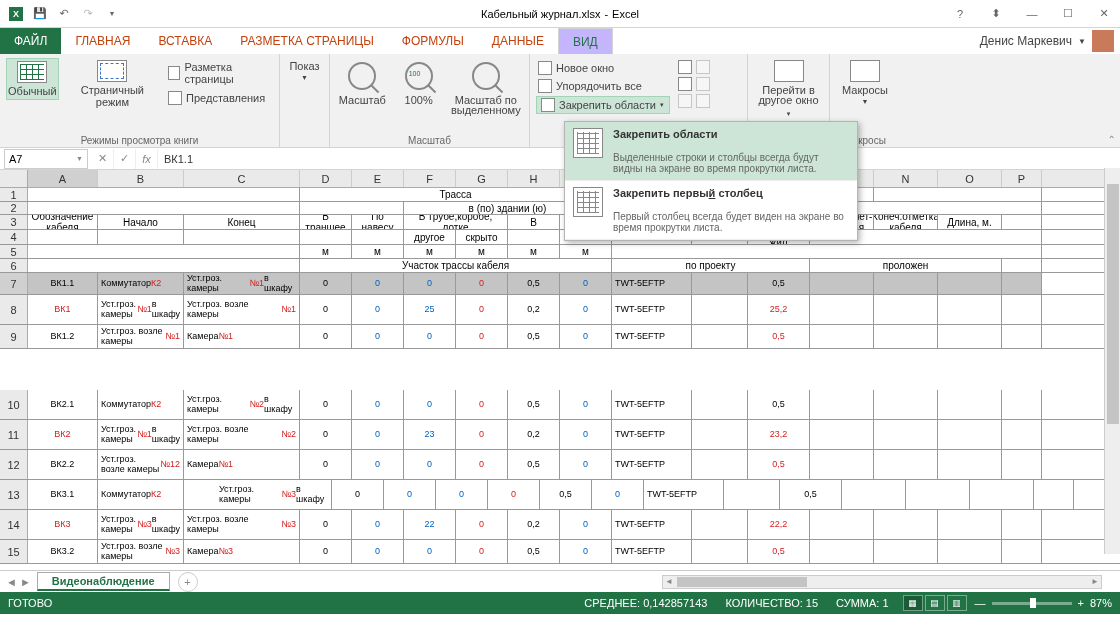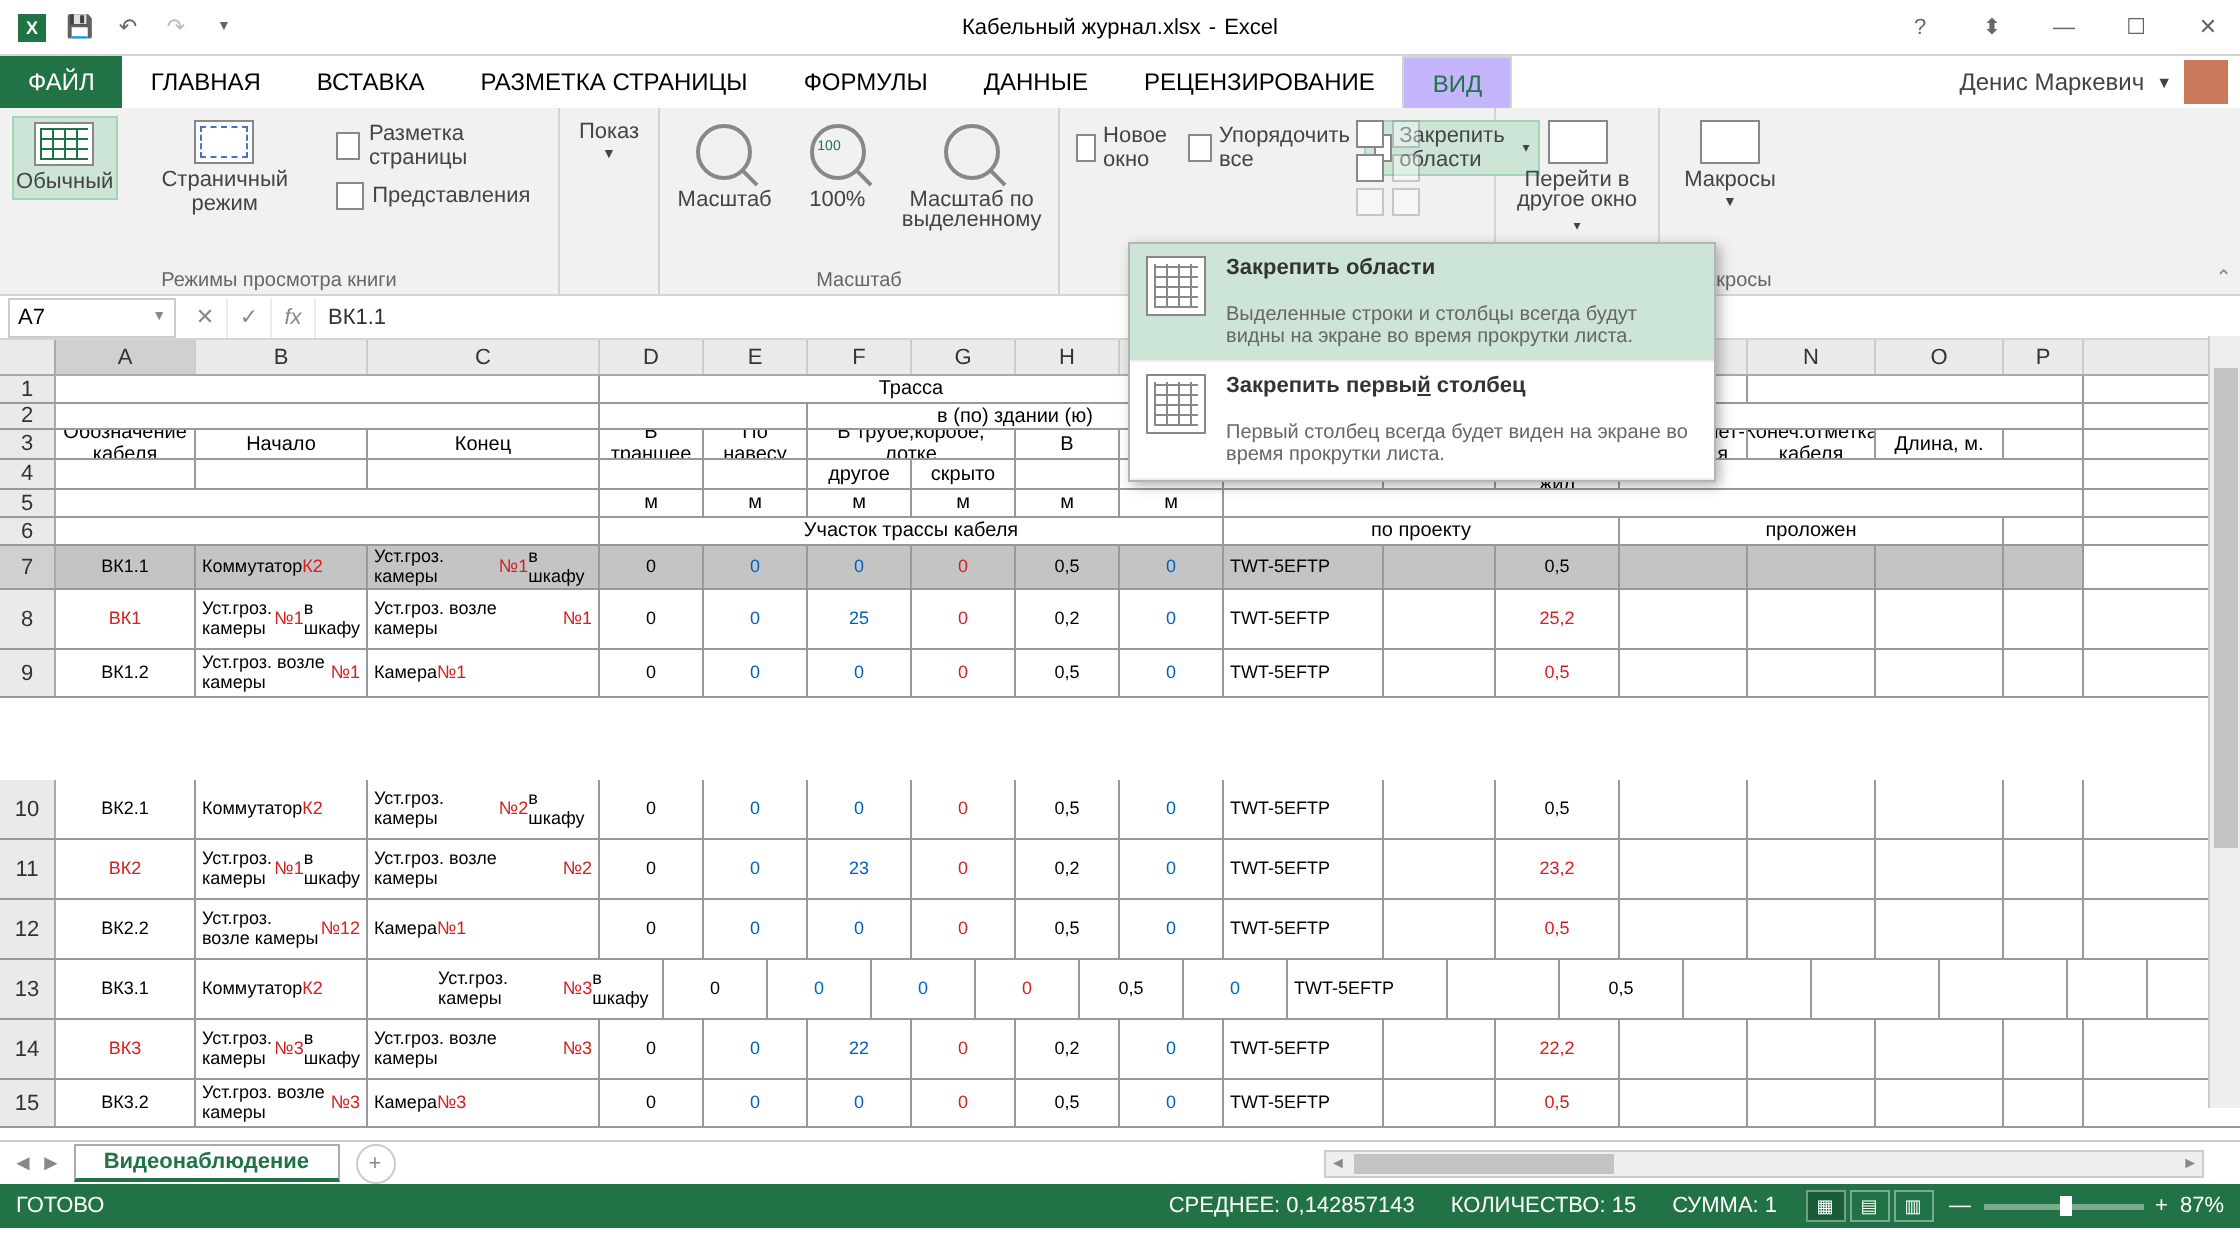--- a/index.html
+++ b/index.html
@@ -5,21 +5,21 @@
 *{box-sizing:border-box;margin:0;padding:0;font-family:"Segoe UI",Tahoma,sans-serif}
 body{background:#fff;width:1120px;height:630px;overflow:hidden;font-size:11px;position:relative}
 .titlebar{height:28px;background:#fff;display:flex;align-items:center;position:relative;border-bottom:1px solid #d4d4d4}
 .qat{display:flex;align-items:center;gap:4px;padding-left:6px}
 .qat-icon{width:20px;height:20px;display:flex;align-items:center;justify-content:center;color:#666}
 .title-center{position:absolute;left:50%;transform:translateX(-50%);display:flex;align-items:center;gap:4px}
 .excel-icon{width:14px;height:14px;background:#217346;color:#fff;display:flex;align-items:center;justify-content:center;font-size:9px;font-weight:bold}
 .title-right{position:absolute;right:4px;display:flex;align-items:center;gap:12px}
 .win-btn{width:24px;height:20px;display:flex;align-items:center;justify-content:center;color:#666;font-size:11px}
 .tabbar{height:26px;display:flex;align-items:center;background:#fff;position:relative}
-.tab{padding:0 14px;height:26px;display:flex;align-items:center;font-size:12px;color:#000000;cursor:pointer}
+.tab{padding:0 14px;height:26px;display:flex;align-items:center;font-size:12px;color:#c2410c;cursor:pointer}
 .tab.file{background:#217346;color:#fff}
 .tab.active{border:1px solid #d4d4d4;border-bottom:none;background:#c4b5fd;color:#217346}
 .user-area{position:absolute;right:6px;display:flex;align-items:center;gap:6px;font-size:12px;color:#444}
 .avatar{width:22px;height:22px;background:#c97a5a}
 .ribbon{height:94px;background:#f1f1f1;border-bottom:1px solid #d4d4d4;display:flex;position:relative}
 .rgroup{display:flex;flex-direction:column;border-right:1px solid #d4d4d4;padding:4px 6px 1px}
 .rgroup-body{flex:1;display:flex;align-items:flex-start;gap:6px}
 .rgroup-label{text-align:center;color:#666;font-size:10px;margin-top:2px}
 .big-btn{display:flex;flex-direction:column;align-items:center;justify-content:flex-start;padding:2px 4px;text-align:center;font-size:11px;color:#444;gap:2px;min-width:48px}
 .big-btn.sel{background:#cce5d7;border:1px solid #a4d4b8}
@@ -111,21 +111,20 @@
   </div>
 </div>
 
 <div class="tabbar">
   <div class="tab file">ФАЙЛ</div>
   <div class="tab">ГЛАВНАЯ</div>
   <div class="tab">ВСТАВКА</div>
   <div class="tab">РАЗМЕТКА СТРАНИЦЫ</div>
   <div class="tab">ФОРМУЛЫ</div>
   <div class="tab">ДАННЫЕ</div>
-  <div class="tab">РЕЦЕНЗИРОВАНИЕ</div>
   <div class="tab active">ВИД</div>
   <div class="user-area">
     <span>Денис Маркевич</span>
     <span style="font-size:8px">▼</span>
     <div class="avatar"></div>
   </div>
 </div>
 
 <div class="ribbon">
   <div class="rgroup" style="width:280px">
@@ -175,21 +174,21 @@
       <div class="big-btn">
           <div class="zoom-icon"></div>
           <span>Масштаб по</span>
           <span style="margin-top:-4px">выделенному</span>
         </div>
     </div>
     <div class="rgroup-label">Масштаб</div>
   </div>
   <div class="rgroup" style="width:218px">
     <div class="rgroup-body">
-      <div style="display:flex;flex-direction:row;gap:2px;padding-top:2px;width:134px">
+      <div style="display:flex;flex-direction:column;gap:2px;padding-top:2px;width:134px">
         <div class="sm-row">
             <div class="sm-ico"></div>
             <span>Новое окно</span>
           </div>
         <div class="sm-row">
             <div class="sm-ico"></div>
             <span>Упорядочить все</span>
           </div>
         <div class="freeze-btn">
             <div class="sm-ico"></div>

